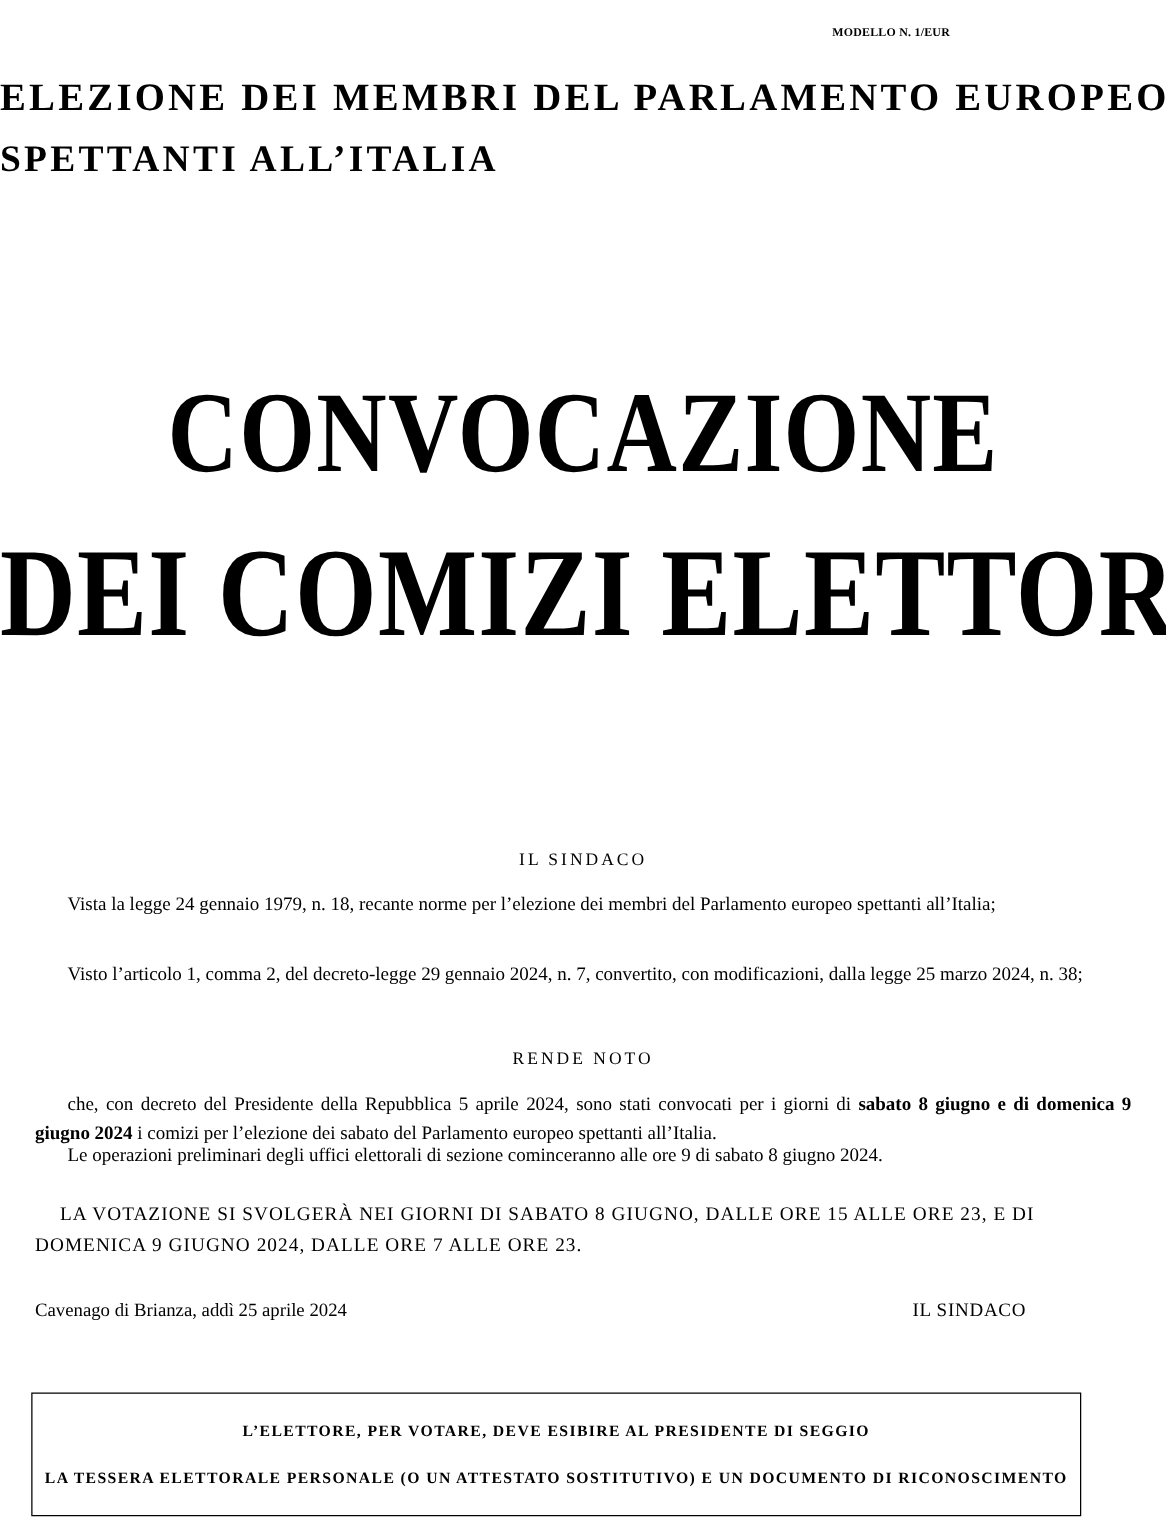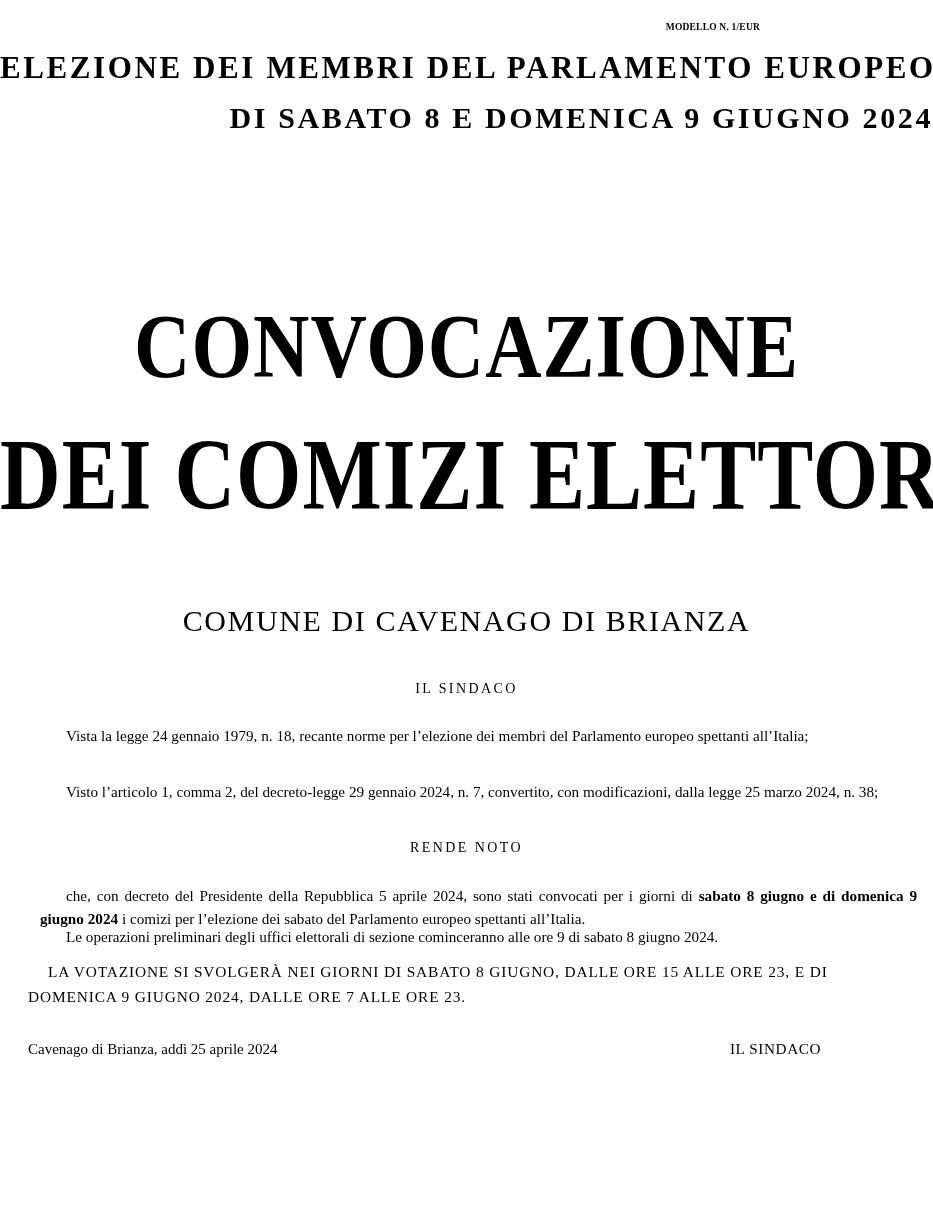--- a/index.html
+++ b/index.html
@@ -30,24 +30,24 @@
     right: 58px;
     font-size: 9.5px;
     font-weight: bold;
     letter-spacing: 0.2px;
     white-space: nowrap;
   }
 
   
   .heading {
     position: absolute;
-    top: 48px;
-    left: 0;
-    width: 933px;
-    text-align: right;
+    top: 58px;
+    left: 0;
+    width: 933px;
+    text-align: left;
   }
   .heading-line {
     font-weight: bold;
     letter-spacing: 2.6px;
     white-space: nowrap;
     line-height: 1.32;
   }
   .heading-line.l1 { font-size: 31px; }
   .heading-line.l2 { font-size: 30px; margin-top: 9px; }
   .heading-line.l3 { font-size: 30px; margin-top: 9px; }
@@ -106,21 +106,21 @@
   .body-block {
     position: absolute;
     left: 28px;
     width: 877px;
   }
   .para {
     font-size: 15.2px;
     line-height: 1.52;
     text-align: justify;
     text-indent: 26px;
-    margin: 12px;
+    margin: 0;
   }
   .para.p1 { position: absolute; top: 0px;   width: 877px; }
   .para.p2 { position: absolute; top: 56px;  width: 877px; }
   .para.p3 { position: absolute; top: 160px; width: 877px; text-indent: 26px; }
   .para.p4 { position: absolute; top: 201px; width: 877px; }
 
   .body-block-1 { top: 712px; }
 
   
   .vote-notice {
@@ -182,27 +182,26 @@
 </style>
 </head>
 <body>
 
 <div class="page">
 
   <div class="model-no">MODELLO N. 1/EUR</div>
 
   <div class="heading">
     <div class="heading-line l1">ELEZIONE DEI MEMBRI DEL PARLAMENTO EUROPEO</div>
-    <div class="heading-line l3">DI SABATO 8 E DOMENICA 9 GIUGNO 2024</div>
+    <div class="heading-line l2">SPETTANTI ALL’ITALIA</div>
   </div>
 
   <div class="big-title t1">CONVOCAZIONE</div>
   <div class="big-title t2">DEI COMIZI ELETTORALI</div>
 
-  <div class="commune">COMUNE  DI  CAVENAGO DI BRIANZA</div>
 
   <div class="ctr-head sindaco">IL  SINDACO</div>
 
   <div class="body-block body-block-1">
     <p class="para p1">Vista la legge 24 gennaio 1979, n. 18, recante norme per l’elezione dei membri del Parlamento europeo spettanti all’Italia;</p>
     <p class="para p2">Visto l’articolo 1, comma 2, del decreto-legge 29 gennaio 2024, n. 7, convertito, con modificazioni, dalla legge 25 marzo 2024, n. 38;</p>
 
     <p class="para p3"><span>che, con decreto del Presidente della Repubblica 5 aprile 2024, sono stati convocati per i giorni di </span><strong>sabato 8 giugno e di domenica 9 giugno 2024</strong><span> i comizi per l’elezione dei sabato del Parlamento europeo spettanti all’Italia.</span></p>
 
     <p class="para p4">Le operazioni preliminari degli uffici elettorali di sezione cominceranno alle ore 9 di sabato 8 giugno 2024.</p>
@@ -210,14 +209,18 @@
 
   <div class="ctr-head rende">RENDE NOTO</div>
 
   <div class="vote-notice">LA VOTAZIONE SI SVOLGERÀ NEI GIORNI DI SABATO 8 GIUGNO, DALLE ORE 15 ALLE ORE 23, E DI DOMENICA 9 GIUGNO 2024, DALLE ORE 7 ALLE ORE 23.</div>
 
   <div class="sign-row">
     <div class="sign-left">Cavenago di Brianza, addì 25 aprile 2024</div>
     <div class="sign-right">IL SINDACO</div>
   </div>
 
+  <div class="notice-box">
+    <div class="notice-line n1">L’ELETTORE, PER VOTARE, DEVE ESIBIRE AL PRESIDENTE DI SEGGIO</div>
+    <div class="notice-line n2">LA TESSERA ELETTORALE PERSONALE (O UN ATTESTATO SOSTITUTIVO) E UN DOCUMENTO DI RICONOSCIMENTO</div>
+  </div>
 
 </div>
 
 </body></html>

